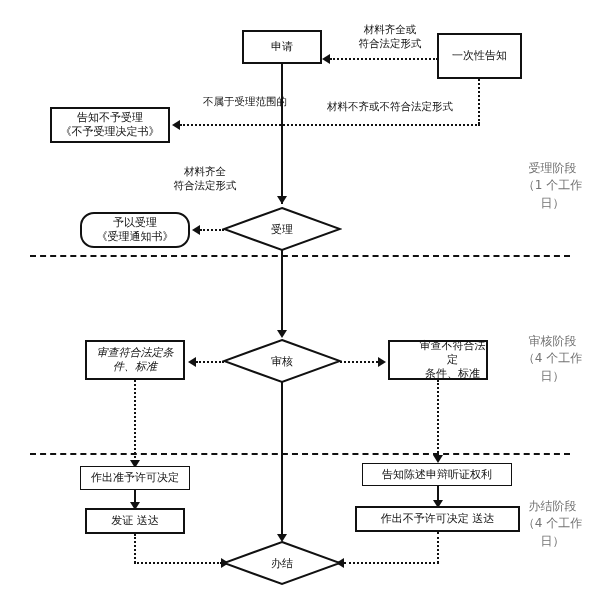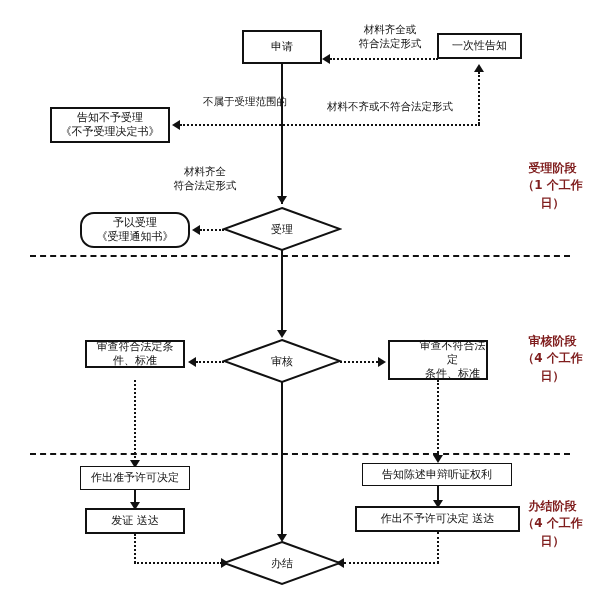--- a/index.html
+++ b/index.html
@@ -45,26 +45,25 @@
     left:0;top:0;width:100%;height:100%;
     display:flex;align-items:center;justify-content:center;
     font-size:11px;color:#111111;
     pointer-events:none;
   }
 
   
   .stage{
     position:absolute;
     font-size:12px;
-    color:#7f1d1d;
+    color:#737373;
     text-align:center;
     line-height:1.45;
     white-space:pre-line;
     z-index:4;
-    font-weight:bold;
   }
 
   
   .edge-label{
     position:absolute;
     font-size:10.5px;
     color:#111111;
     text-align:center;
     line-height:1.3;
     white-space:pre-line;
@@ -106,21 +105,21 @@
 日）</div>
   <div class="stage" style="left:505px; top:333px; width:95px;">审核阶段
 （4 个工作
 日）</div>
   <div class="stage" style="left:505px; top:498px; width:95px;">办结阶段
 （4 个工作
 日）</div>
 
   <div class="node" style="left:242px; top:30px; width:80px; height:34px;">申请</div>
 
-  <div class="node" style="left:437px; top:33px; width:85px; height:26px;">一次性告知</div>
+  <div class="node" style="left:437px; top:33px; width:85px; height:46px;">一次性告知</div>
 
   <div class="edge-label" style="left:335px; top:23px; width:110px;">材料齐全或
 符合法定形式</div>
 
   <div class="ln h-dot" style="left:330px; top:58px; width:108px;"></div>
   <div class="arrow arr-left" style="left:322px; top:54px;"></div>
 
   <div class="ln v-dot" style="left:478px; top:72px; height:52px;"></div>
   <div class="arrow arr-up" style="left:474px; top:64px;"></div>
 
@@ -156,21 +155,21 @@
   <div class="ln v-solid" style="left:281px; top:250px; height:86px;"></div>
   <div class="arrow arr-down" style="left:277px; top:330px;"></div>
 
   <div class="diamond-wrap" style="left:222px; top:338px; width:120px; height:46px;">
     <svg width="120" height="46" viewBox="0 0 120 46">
       <polygon points="60,2 118,23 60,44 2,23" fill="#ffffff" stroke="#111111" stroke-width="2"></polygon>
     </svg>
     <div class="diamond-label">审核</div>
   </div>
 
-  <div class="node" style="left:85px; top:340px; width:100px; height:28px;">审查符合法定条
+  <div class="node" style="left:85px; top:340px; width:100px; height:40px;font-style:italic;">审查符合法定条
 件、标准</div>
 
   <div class="node" style="left:388px; top:340px; width:100px; height:40px;padding-left:29px;">审查不符合法定
 条件、标准</div>
 
   <div class="ln h-dot" style="left:196px; top:361px; width:28px;"></div>
   <div class="arrow arr-left" style="left:188px; top:357px;"></div>
 
   <div class="ln h-dot" style="left:340px; top:361px; width:38px;"></div>
   <div class="arrow arr-right" style="left:378px; top:357px;"></div>

